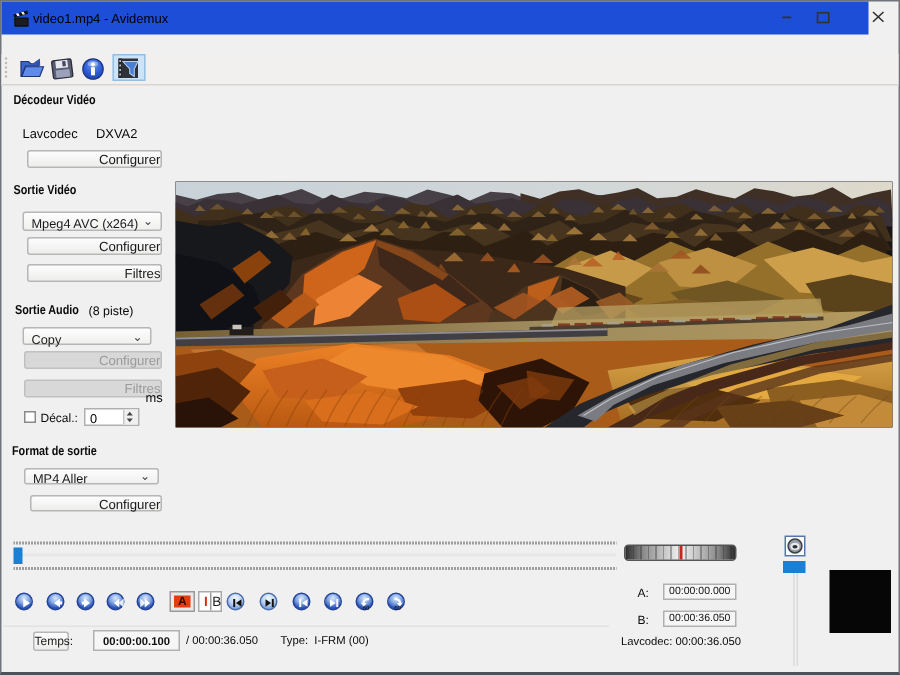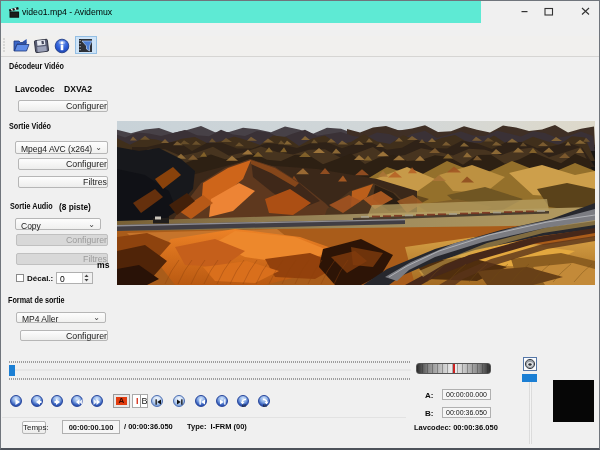--- a/index.html
+++ b/index.html
@@ -2,37 +2,37 @@
 <html><head>
 <meta charset="utf-8">
 <style>
 * { margin:0; padding:0; box-sizing:border-box; }
 html,body { width:600px; height:450px; overflow:hidden; }
 body { font-family:"Liberation Sans", sans-serif; background:#f0f0f0; position:relative; }
 #win { position:absolute; left:0; top:0; width:600px; height:450px;
   border:1px solid #70757c; border-bottom:2px solid #4d525a; background:#f0f0f0; }
 .abs { position:absolute; }
 
-#titlebar { position:absolute; left:0; top:0; width:480px; height:22px; background:#5eead4; }
+#titlebar { position:absolute; left:0; top:0; width:578px; height:22px; background:#1d4ed8; }
 #title-text { position:absolute; left:21px; top:6px; font-size:8.7px; color:#000; }
 .winbtn { position:absolute; top:0; height:22px; color:#222; }
 
 #menubar { position:absolute; left:0; top:21px; width:598px; height:14px; background:#fcfcfc; }
 .mi { position:absolute; top:3px; font-size:8.4px; color:#111; line-height:1; }
 
 #toolbar { position:absolute; left:0; top:35px; width:598px; height:21px; background:#f1f0ee; border-bottom:1px solid #d6d5d3; }
 
 .btn { position:absolute; background:linear-gradient(#fdfdfd,#ededec); border:1px solid #b6b6b6; border-radius:2px;
   font-size:8.8px; color:#1a1a1a; text-align:right; }
 .btn.dis { background:#d8d8d8; color:#9b9b9b; border-color:#c0c0c0; }
 .combo { position:absolute; background:linear-gradient(#fdfdfd,#f0f0ef); border:1px solid #b6b6b6; border-radius:2px;
   font-size:8.5px; color:#1a1a1a; }
 .combo .tx { position:absolute; left:5px; top:2px; }
 .combo .ar { position:absolute; right:5px; top:1px; font-size:8px; color:#444; }
-.lbl { position:absolute; font-size:8.6px; color:#0a0a0a; line-height:1;font-weight:bold; }
+.lbl { position:absolute; font-size:8.6px; color:#0a0a0a; line-height:1; }
 .b { font-weight:bold; font-size:8.6px; transform:scaleX(0.84); transform-origin:0 50%; white-space:nowrap; }
 .field { position:absolute; background:#f6f6f6; border:1px solid #b0b0b0; font-size:7.5px; color:#111; text-align:center; }
 
 .cbtn { position:absolute; width:12px; height:12px; border-radius:50%;
   background:radial-gradient(circle at 50% 28%, #d9e8fa 0%, #85a9e4 40%, #3058b8 72%, #27489c 100%);
   border:1px solid #24439a; }
 .cbtn.lt { background:radial-gradient(circle at 50% 28%, #f2f7fd 0%, #c2d6f2 45%, #7fa3dc 80%, #5f84c6 100%); border-color:#4a6cb0; }
 .cbtn svg { position:absolute; left:0; top:0; }
 </style>
 </head>

